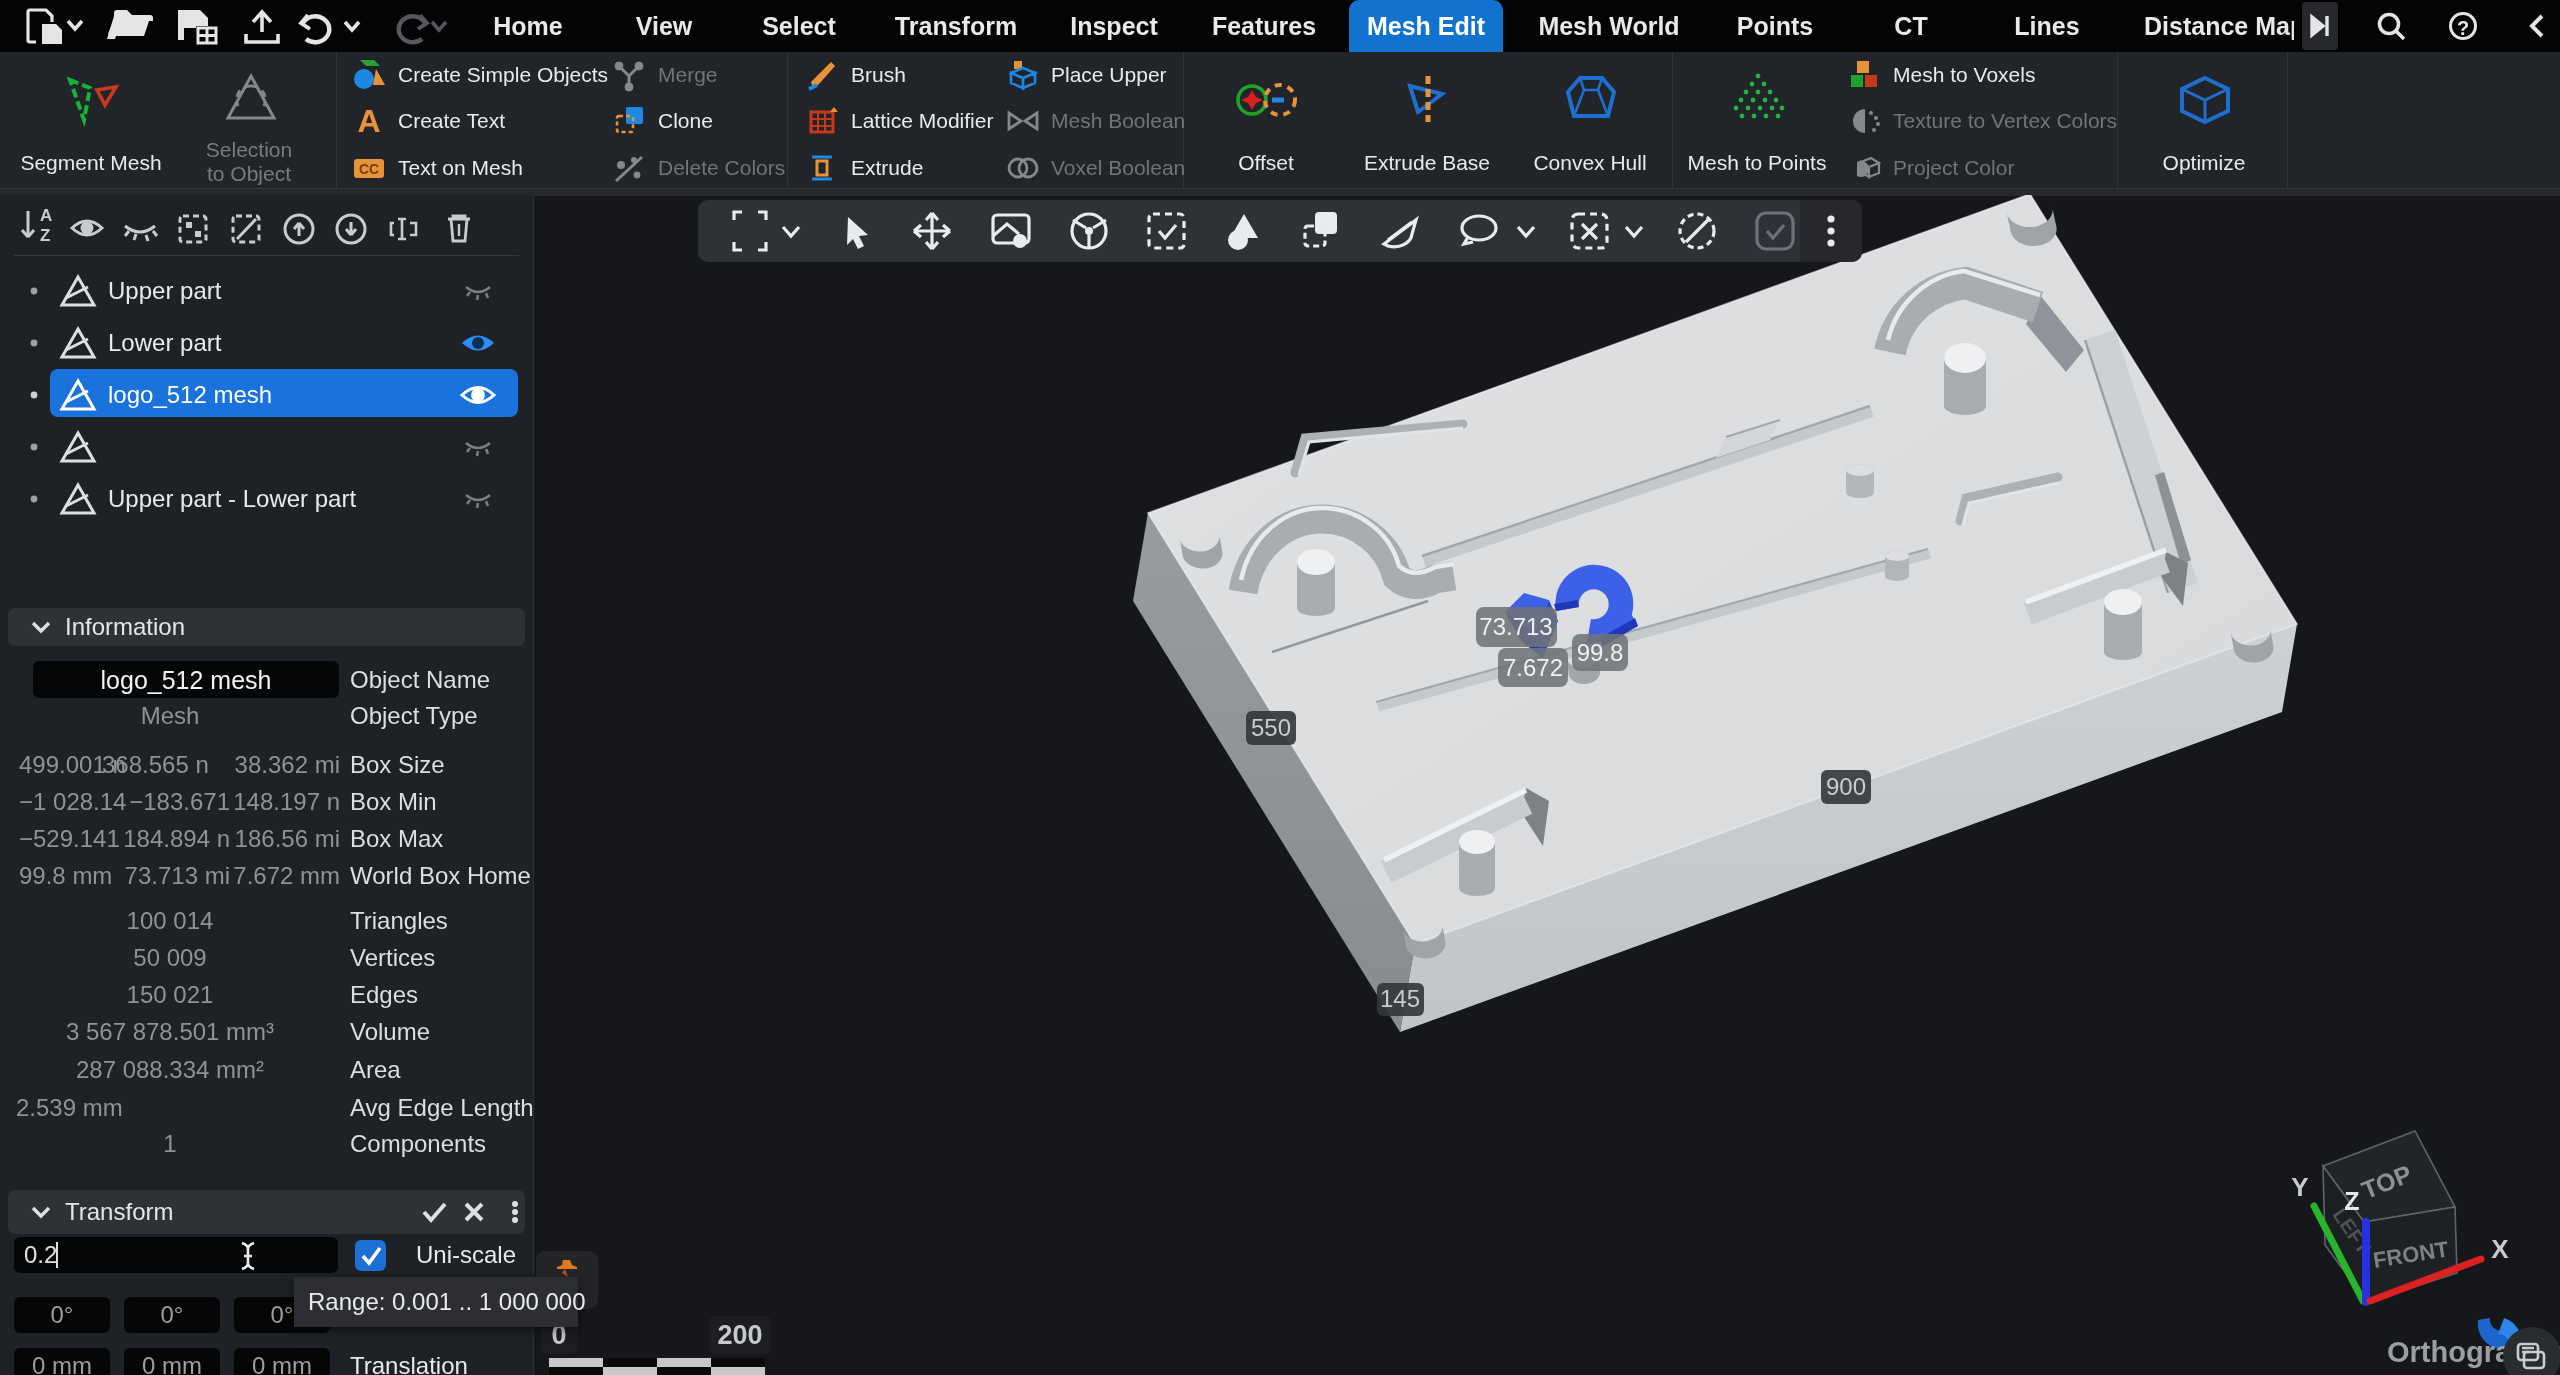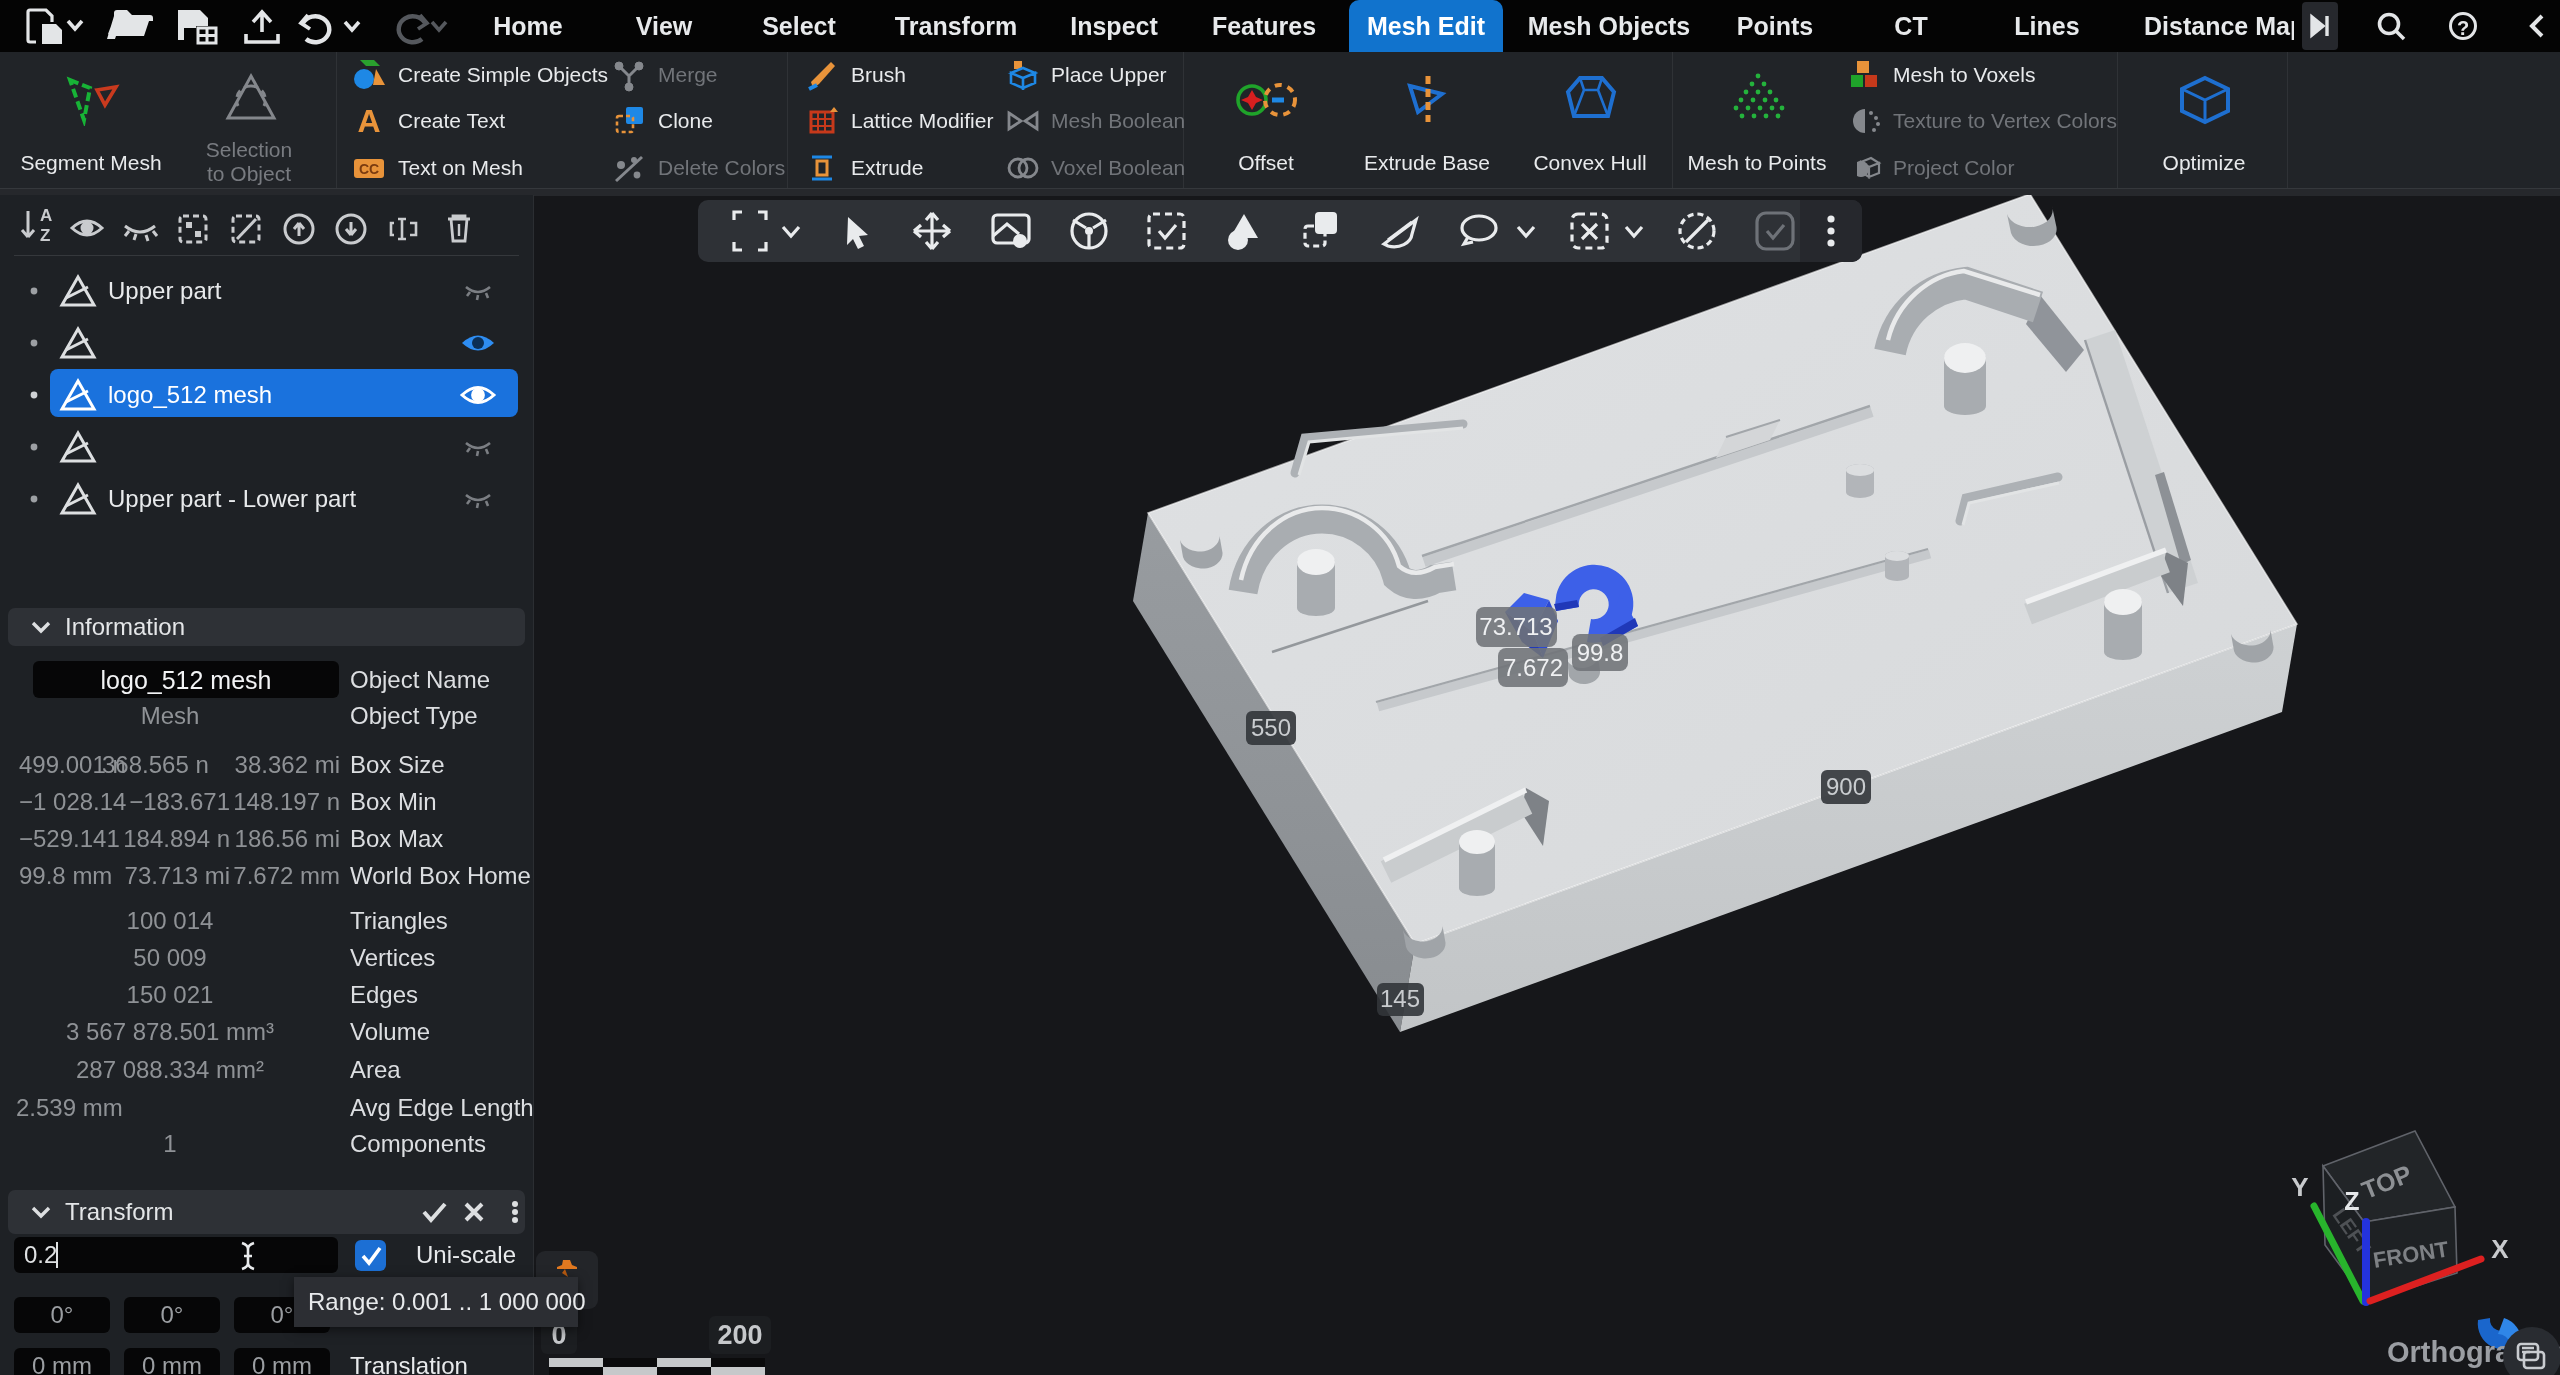--- a/index.html
+++ b/index.html
@@ -94,21 +94,21 @@
 </svg>
 <div class="menu" style="left:528px">Home</div>
 <div class="menu" style="left:664px">View</div>
 <div class="menu" style="left:799px">Select</div>
 <div class="menu" style="left:956px">Transform</div>
 <div class="menu" style="left:1114px">Inspect</div>
 <div class="menu" style="left:1264px">Features</div>
 <div id="meshedit-tab">
       <span>Mesh Edit</span>
     </div>
-<div class="menu" style="left:1609px">Mesh Objects</div>
+<div class="menu" style="left:1609px">Mesh World</div>
 <div class="menu" style="left:1775px">Points</div>
 <div class="menu" style="left:1911px">CT</div>
 <div class="menu" style="left:2047px">Lines</div>
 <div class="menu" style="left:2144px;transform:none;width:150px;overflow:hidden">Distance Map</div>
 <div class="abs" style="left:0;top:52px;width:2560px;height:136px;">
   <div class="rsep" style="left:336px"></div>
   <div class="rsep" style="left:787px"></div>
   <div class="rsep" style="left:1183px"></div>
   <div class="rsep" style="left:1672px"></div>
   <div class="rsep" style="left:2117px"></div>
@@ -369,20 +369,23 @@
   </g>
   <g stroke="#dddfe1" stroke-width="3">
     <circle cx="34" cy="234" r="3.4" fill="#9da0a4" stroke="none"></circle>
     <path d="M78 220 L94 248 H62 Z"></path>
         <path d="M66 241 L88 230"></path>
     <path d="M490 230 q-12 10 -24 0 M470 235 l-3 4 M478 238 l-1 5 M486 236 l2 5" stroke-width="2.6" stroke="#7b7e83"></path>
   </g>
 </svg>
 <div class="row" style="top:265px">
       <div class="nm">Upper part</div>
+    </div>
+<div class="row" style="top:317px">
+      <div class="nm">Lower part</div>
     </div>
 <div class="row" style="top:369px">
       <div class="nm" style="color:#fff">logo_512 mesh</div>
     </div>
 <div class="row" style="top:473px">
       <div class="nm">Upper part - Lower part</div>
     </div>
 
 <div class="phead" style="top:608px">
       <svg class="abs" style="left:22px;top:12px" width="22" height="14" viewBox="0 0 22 14">

